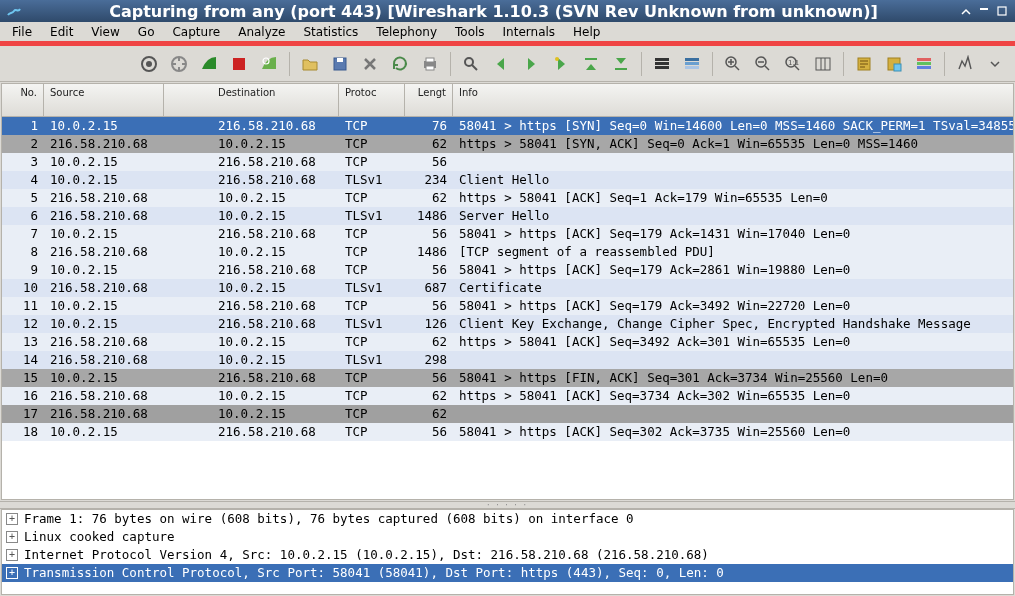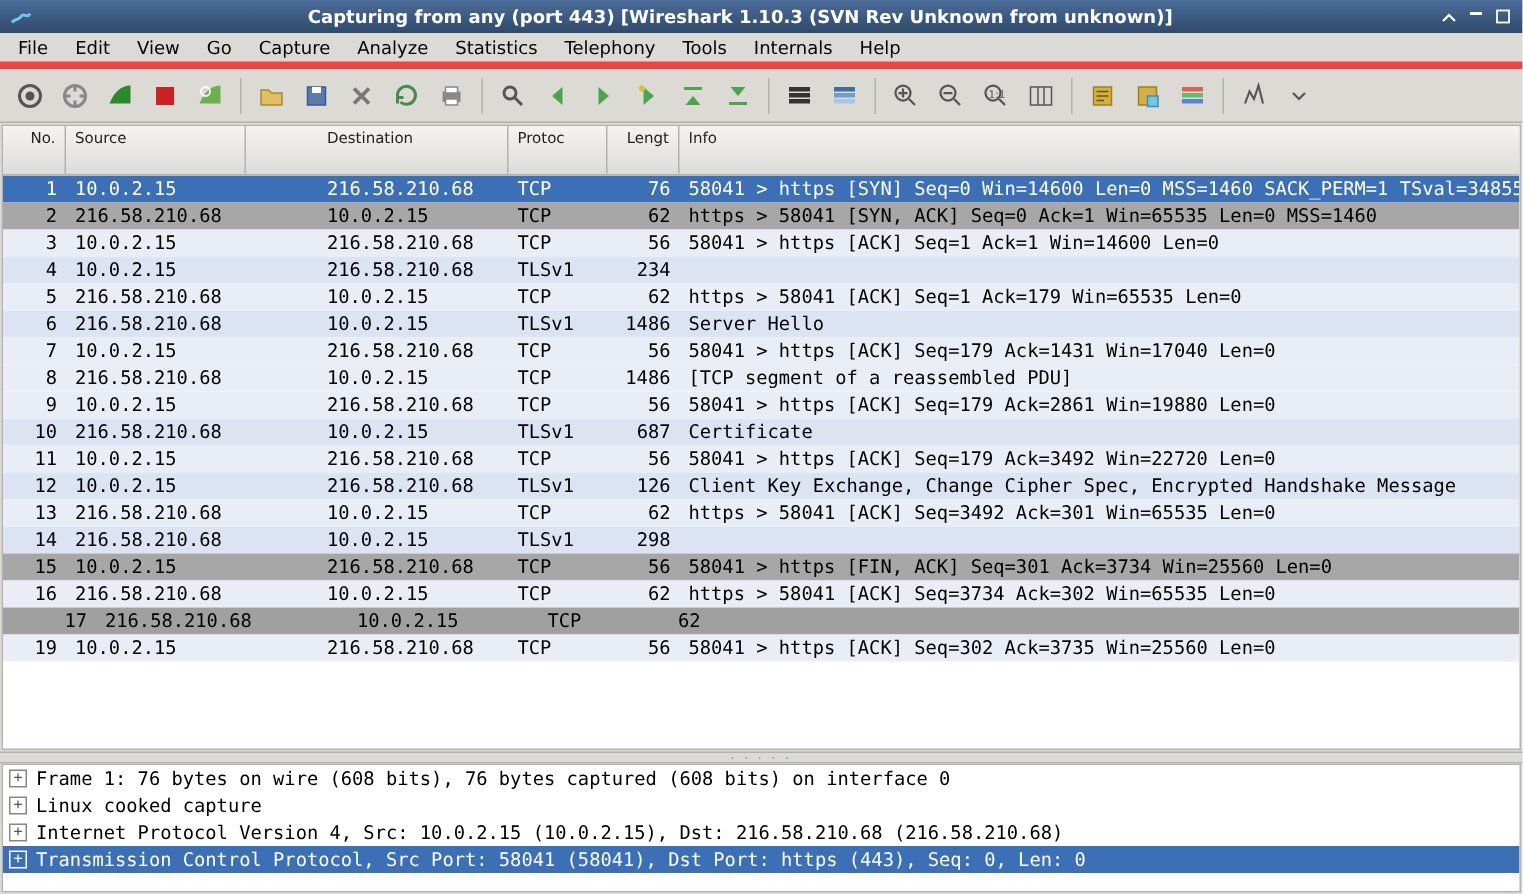--- a/index.html
+++ b/index.html
@@ -14,21 +14,21 @@
     flex-direction: column;
   }
   .titlebar {
     background: linear-gradient(to bottom, #4a6d99, #2f4a6b);
     color: #fff;
     height: 22px;
     display: flex;
     align-items: center;
     padding: 0 6px;
     font-weight: bold;
-    font-size: 12px;
+    font-size: 16px;
   }
   .titlebar .icon { width:16px; height:16px; margin-right:6px; }
   .titlebar .title { flex:1; text-align:center; white-space:nowrap; overflow:hidden; }
   .titlebar .winbtns { display:flex; gap:4px; }
   .titlebar .winbtn { width:14px; height:14px; display:flex; align-items:center; justify-content:center; color:#fff; cursor:pointer; }
   .menubar {
     background:#dcdad5;
     border-bottom:5px solid #ef4444;
     height:24px;
     display:flex;
@@ -38,20 +38,21 @@
   }
   .menubar .mitem { padding:2px 8px; cursor:pointer; }
   .toolbar {
     background:#dcdad5;
     border-bottom:1px solid #b5b2ab;
     height:36px;
     display:flex;
     align-items:center;
     padding:0 6px;
     gap:2px;
+    justify-content:flex-end;
   }
   .tbtn {
     width:28px; height:28px;
     display:flex; align-items:center; justify-content:center;
     border:1px solid transparent;
     border-radius:3px;
     cursor:pointer;
   }
   .tsep { width:1px; height:24px; background:#b5b2ab; margin:0 4px; }
   .packet-pane {
@@ -83,21 +84,21 @@
   .prow .cell { padding:0 6px; overflow:hidden; }
   .c-no    { width:42px; text-align:right; }
   .c-src   { width:120px; }
   .c-dst   { width:127px;margin-left:48px; }
   .c-proto { width:66px; }
   .c-len   { width:48px; text-align:right; }
   .c-info  { flex:1; }
   .row-tcp     { background:#e9eef6; }
   .row-selected{ background:#3b6fb6; color:#fff; }
   .row-gray    { background:#a7a7a7; color:#000; }
-  .row-darkgray{ background:#a0a0a0; color:#000;padding-left:20px; }
+  .row-darkgray{ background:#a0a0a0; color:#000; }
   .row-tls     { background:#dce4f3; }
   .splitter {
     height:8px;
     background:#dcdad5;
     border-top:1px solid #b5b2ab;
     border-bottom:1px solid #b5b2ab;
     cursor:row-resize;
     display:flex; align-items:center; justify-content:center;
     color:#888; font-size:8px; letter-spacing:2px;
   }
@@ -366,28 +367,28 @@
         <div class="cell c-proto">TCP</div>
         <div class="cell c-len">62</div>
         <div class="cell c-info">https &gt; 58041 [SYN, ACK] Seq=0 Ack=1 Win=65535 Len=0 MSS=1460</div>
       </div>
       <div class="prow row-tcp">
         <div class="cell c-no">3</div>
         <div class="cell c-src">10.0.2.15</div>
         <div class="cell c-dst">216.58.210.68</div>
         <div class="cell c-proto">TCP</div>
         <div class="cell c-len">56</div>
-        <div class="cell c-info">58041 &gt; https [ACK] Seq=1 Ack=1 Win=14600 Len=0</div>
       </div>
       <div class="prow row-tls">
         <div class="cell c-no">4</div>
         <div class="cell c-src">10.0.2.15</div>
         <div class="cell c-dst">216.58.210.68</div>
         <div class="cell c-proto">TLSv1</div>
         <div class="cell c-len">234</div>
+        <div class="cell c-info">Client Hello</div>
       </div>
       <div class="prow row-tcp">
         <div class="cell c-no">5</div>
         <div class="cell c-src">216.58.210.68</div>
         <div class="cell c-dst">10.0.2.15</div>
         <div class="cell c-proto">TCP</div>
         <div class="cell c-len">62</div>
         <div class="cell c-info">https &gt; 58041 [ACK] Seq=1 Ack=179 Win=65535 Len=0</div>
       </div>
       <div class="prow row-tls">
@@ -478,21 +479,21 @@
         <div class="cell c-info">https &gt; 58041 [ACK] Seq=3734 Ack=302 Win=65535 Len=0</div>
       </div>
       <div class="prow row-darkgray">
         <div class="cell c-no">17</div>
         <div class="cell c-src">216.58.210.68</div>
         <div class="cell c-dst">10.0.2.15</div>
         <div class="cell c-proto">TCP</div>
         <div class="cell c-len">62</div>
       </div>
       <div class="prow row-tcp">
-        <div class="cell c-no">19</div>
+        <div class="cell c-no">18</div>
         <div class="cell c-src">10.0.2.15</div>
         <div class="cell c-dst">216.58.210.68</div>
         <div class="cell c-proto">TCP</div>
         <div class="cell c-len">56</div>
         <div class="cell c-info">58041 &gt; https [ACK] Seq=302 Ack=3735 Win=25560 Len=0</div>
       </div>
     </div>
 </div>
 
 <div class="splitter">· · · · ·</div>

